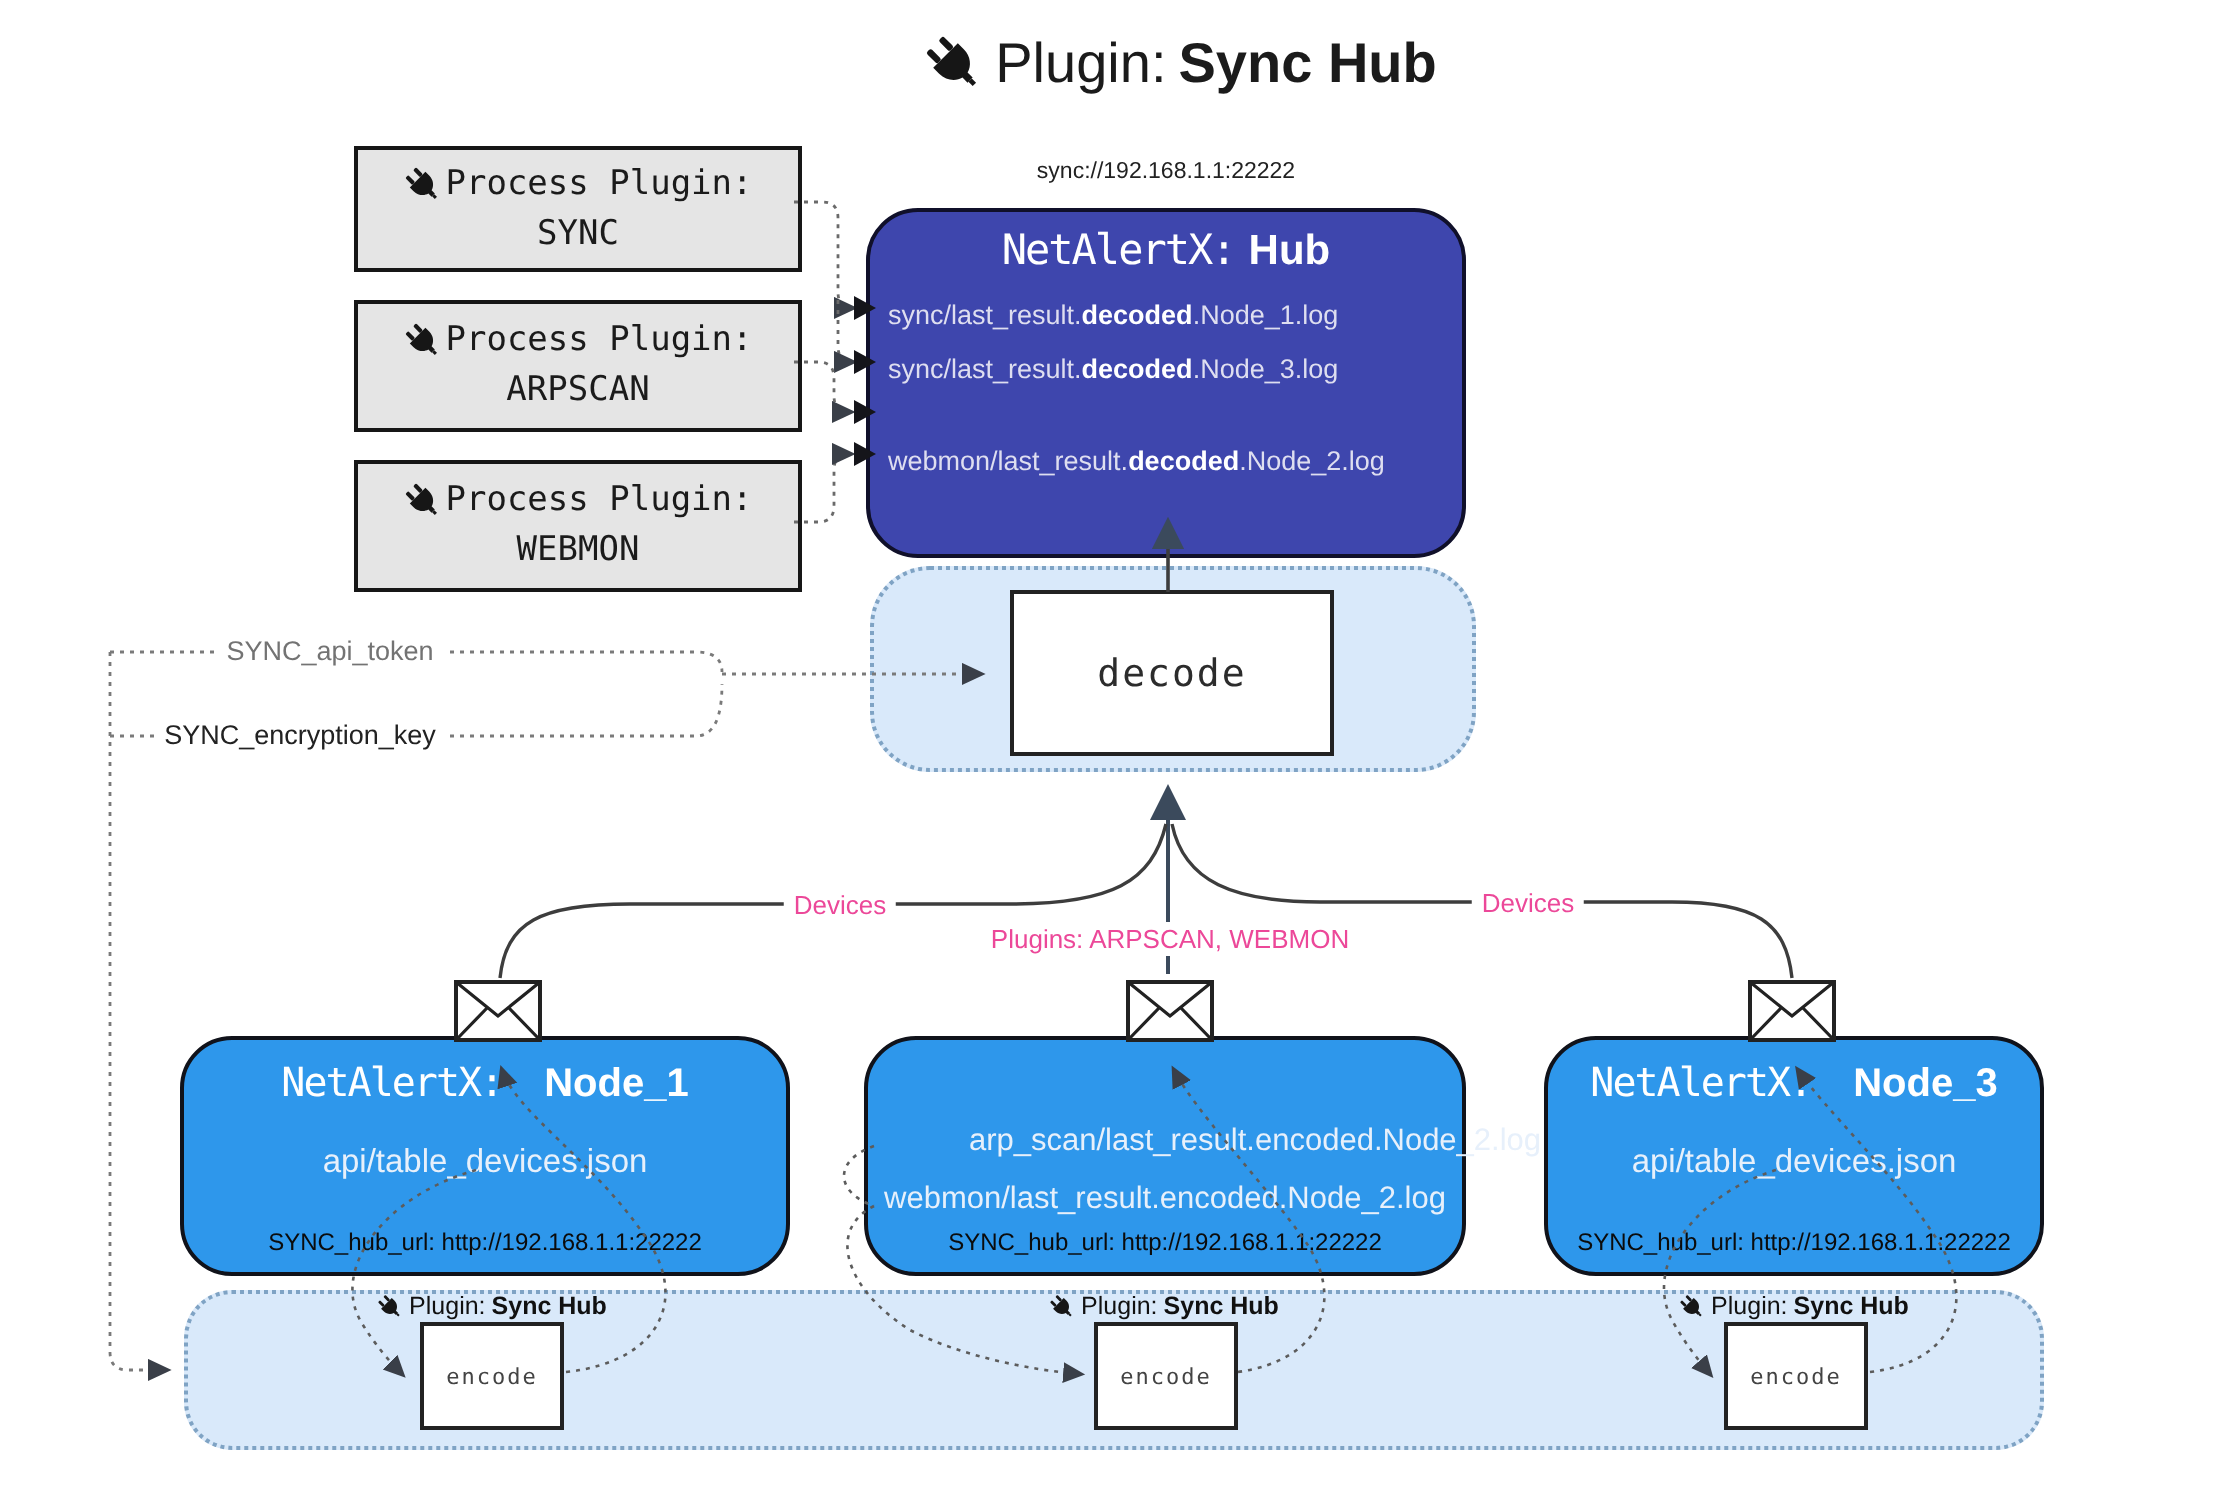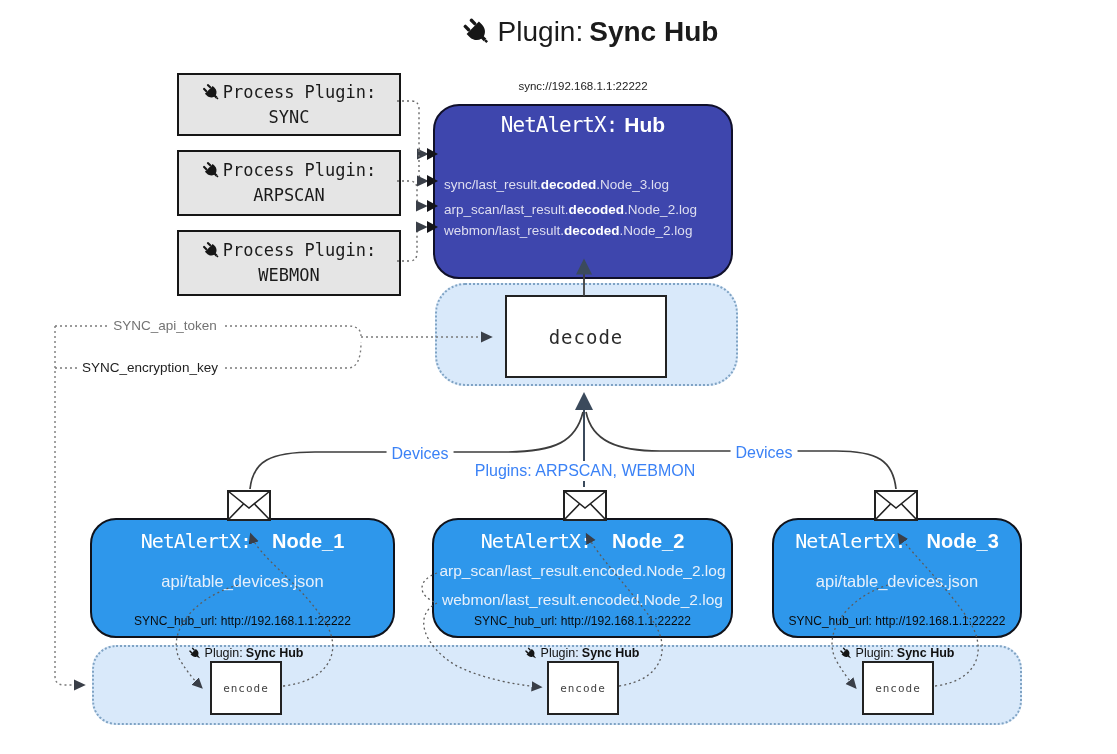--- a/index.html
+++ b/index.html
@@ -33,39 +33,39 @@
   #hlog0{top:44px;} #hlog1{top:71px;} #hlog2{top:96px;} #hlog3{top:117px;}
 
   
   .zone{position:absolute;left:435px;top:283px;width:303px;height:103px;background:var(--band-fill);
         border:2px dotted var(--band-border);border-radius:30px;box-sizing:border-box;}
   .decode{position:absolute;left:505px;top:295px;width:162px;height:83px;background:#fff;
           border:2px solid #222;box-sizing:border-box;display:flex;align-items:center;justify-content:center;
           font-family:"DejaVu Sans Mono",monospace;font-size:19px;color:#2c2c2c;letter-spacing:1px;}
 
   
-  .lbl{position:absolute;background:#fff;padding:1px 5px;font-size:16px;color:#3b82f6;white-space:nowrap;
+  .lbl{position:absolute;background:#fff;padding:1px 5px;font-size:13px;color:#ec4899;white-space:nowrap;
        z-index:6;transform:translateX(-50%);}
   #lbl-api{left:165px;top:317px;font-size:13.5px;color:#737373;}
   #lbl-key{left:150px;top:359px;font-size:13.5px;color:#222;}
   #lbl-dev-l{left:420px;top:444px;}
   #lbl-plugins{left:585px;top:461px;}
   #lbl-dev-r{left:764px;top:443px;}
 
   
   .node{position:absolute;top:518px;height:120px;background:var(--node-fill);border:2px solid #10121a;
         border-radius:26px;box-sizing:border-box;color:#fff;}
   #node1{left:90px;width:305px;} #node2{left:432px;width:301px;} #node3{left:772px;width:250px;}
   .node-title{position:absolute;top:9px;width:100%;text-align:center;font-size:20px;}
   .node-title .mono{letter-spacing:-1px;}
   .node-title b{font-weight:bold;margin-left:21px;}
   .node-line{position:absolute;width:100%;text-align:center;color:#e7f0fb;font-size:15.5px;white-space:nowrap;}
   #node1 .node-line{top:52px;font-size:16.5px;}
   #node3 .node-line{top:52px;font-size:16.5px;}
-  #n2line0{top:42px;} #n2line1{top:71px;}
+  #n2line0{top:42px;padding-left:45px;} #n2line1{top:71px;}
   .node-url{position:absolute;bottom:8px;width:100%;text-align:center;font-size:12px;color:#0b0b0b;}
 
   
   .band{position:absolute;left:92px;top:645px;width:930px;height:80px;background:var(--band-fill);
         border:2px dotted var(--band-border);border-radius:24px;box-sizing:border-box;}
   .encode{position:absolute;top:661px;width:72px;height:54px;background:#fff;border:2px solid #222;
           box-sizing:border-box;display:flex;align-items:center;justify-content:center;
           font-family:"DejaVu Sans Mono",monospace;font-size:11px;color:#444;letter-spacing:1px;z-index:4;}
   #enc1{left:210px;} #enc2{left:547px;} #enc3{left:862px;}
   .bandlabel{position:absolute;top:646px;transform:translateX(-50%);font-size:12.5px;color:#111;
@@ -133,22 +133,22 @@
       <span>Process Plugin:</span>
       </span>
     <span>WEBMON</span>
   </div>
 
   <div class="hub-url">sync://192.168.1.1:22222</div>
   <div class="hub">
     <div class="hub-title">
       <span class="mono">NetAlertX:</span><b>Hub</b>
     </div>
+    <div class="hub-log" id="hlog0"><span>sync/last_result.</span><b>decoded</b><span>.Node_1.log</span></div>
     <div class="hub-log" id="hlog1"><span>sync/last_result.</span><b>decoded</b><span>.Node_3.log</span></div>
-    <div class="hub-log" id="hlog2"><span>arp_scan/last_result.</span><b>decoded</b><span>.Node_2.log</span></div>
     <div class="hub-log" id="hlog3"><span>webmon/last_result.</span><b>decoded</b><span>.Node_2.log</span></div>
   </div>
 
   <div class="zone"></div>
   <div class="decode">decode</div>
 
   <div class="lbl" id="lbl-api">SYNC_api_token</div>
   <div class="lbl" id="lbl-key">SYNC_encryption_key</div>
 
   <div class="lbl" id="lbl-dev-l">Devices</div>
@@ -156,23 +156,20 @@
   <div class="lbl" id="lbl-dev-r">Devices</div>
 
   <div class="node" id="node1">
     <div class="node-title">
       <span class="mono">NetAlertX:</span><b>Node_1</b>
     </div>
     <div class="node-line">api/table_devices.json</div>
     <div class="node-url">SYNC_hub_url: http://192.168.1.1:22222</div>
   </div>
   <div class="node" id="node2">
-    <div class="node-title">
-      <span class="mono">NetAlertX:</span><b>Node_2</b>
-    </div>
     <div class="node-line" id="n2line0">arp_scan/last_result.encoded.Node_2.log</div>
     <div class="node-line" id="n2line1">webmon/last_result.encoded.Node_2.log</div>
     <div class="node-url">SYNC_hub_url: http://192.168.1.1:22222</div>
   </div>
   <div class="node" id="node3">
     <div class="node-title">
       <span class="mono">NetAlertX:</span><b>Node_3</b>
     </div>
     <div class="node-line">api/table_devices.json</div>
     <div class="node-url">SYNC_hub_url: http://192.168.1.1:22222</div>

